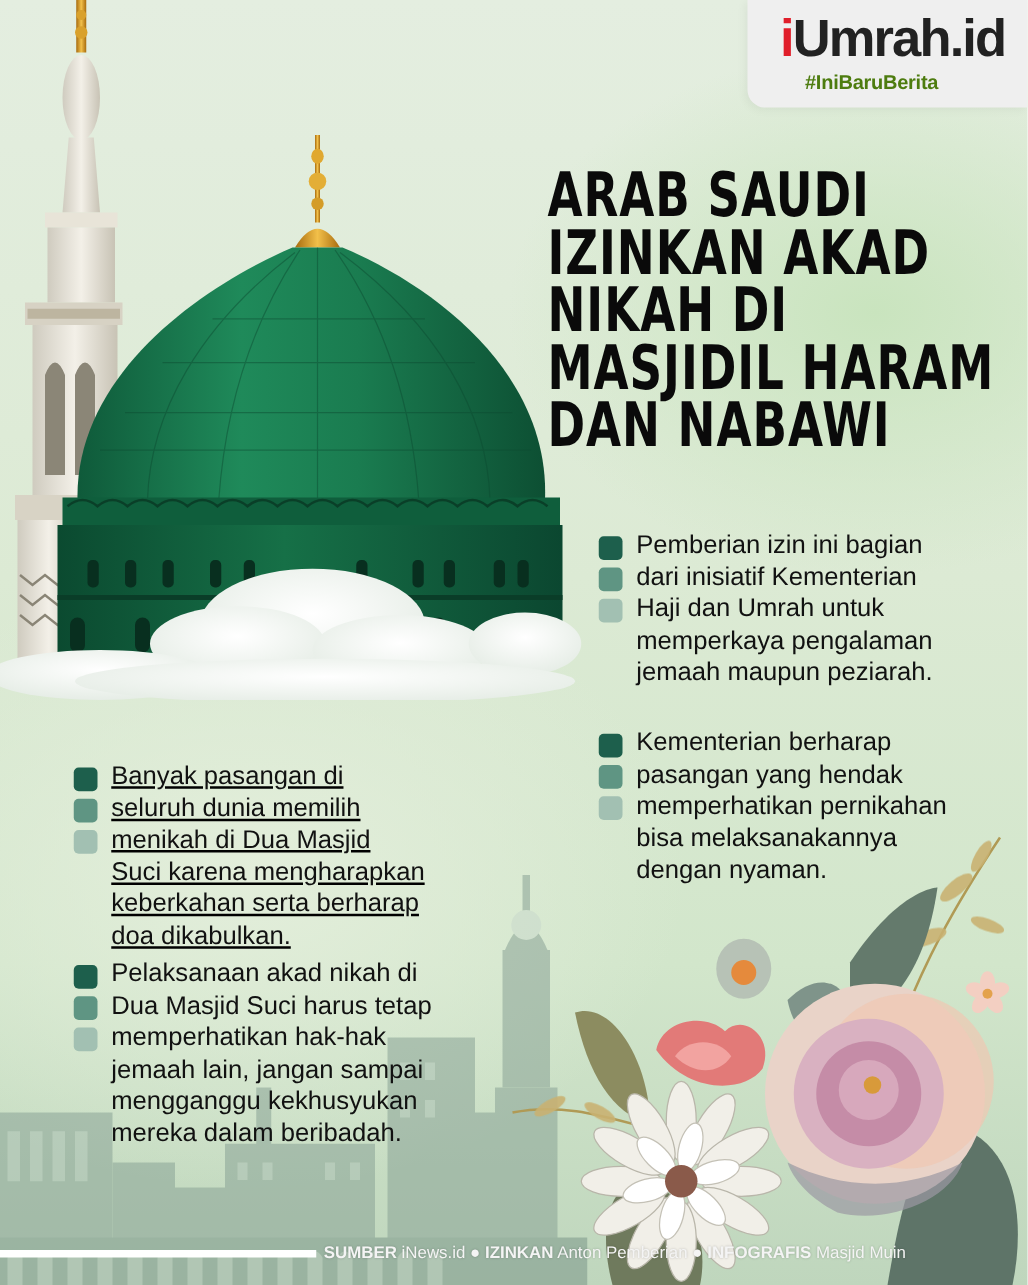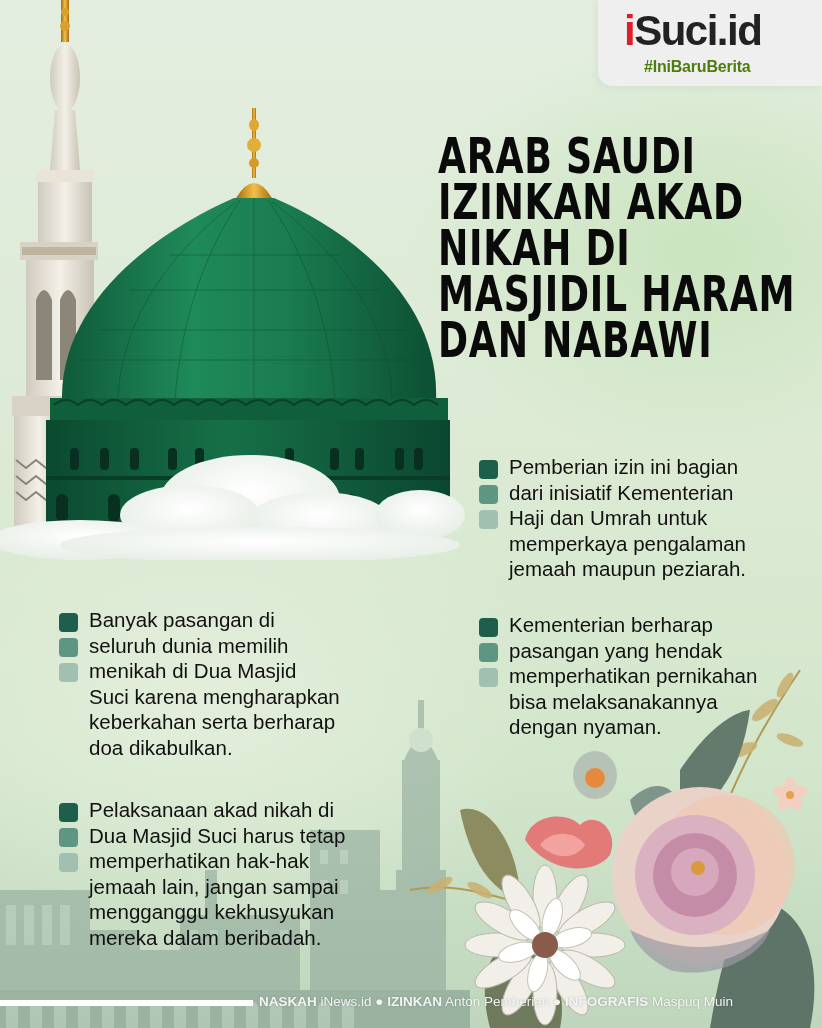--- a/index.html
+++ b/index.html
@@ -43,21 +43,21 @@
   
   .illustration { position:absolute; left:0; top:0; width:470px; height:560px; }
 
   
   .skyline { position:absolute; left:0; top:690px; width:470px; height:338px; opacity:0.55; }
 
   
   .flowers { position:absolute; left:380px; top:650px; width:442px; height:378px; }
 
   
-  .point { position:absolute;margin-top:31px; }
+  .point { position:absolute; }
   .point .marks { position:absolute; left:0; top:6px; width:19px; }
   .point .marks span {
     display:block; width:19px; height:19px; border-radius:4px; margin-bottom:6px;
   }
   .point .text {
     margin-left:30px; font-size:20.5px; line-height:25.5px; color:#111;
     white-space:pre-line;
   }
 
   
@@ -283,21 +283,21 @@
       <ellipse cx="0" cy="-9" rx="6" ry="9" transform="rotate(72)"></ellipse>
       <ellipse cx="0" cy="-9" rx="6" ry="9" transform="rotate(144)"></ellipse>
       <ellipse cx="0" cy="-9" rx="6" ry="9" transform="rotate(216)"></ellipse>
       <ellipse cx="0" cy="-9" rx="6" ry="9" transform="rotate(288)"></ellipse>
     </g>
     <circle r="4" fill="#e3a24c"></circle>
   </g>
 </svg>
 
 <div class="logo-panel"></div>
-<div class="logo-word"><span class="logo-i">i</span><span>Suci.id</span></div>
+<div class="logo-word"><span class="logo-i">i</span><span>Umrah.id</span></div>
 <div class="logo-tag">#IniBaruBerita</div>
 
 <div class="title">
   <div>ARAB SAUDI</div>
   <div>IZINKAN AKAD</div>
   <div>NIKAH DI</div>
   <div>MASJIDIL HARAM</div>
   <div>DAN NABAWI</div>
 </div>
 
@@ -307,21 +307,21 @@
     <span class="m1" style="background: rgb(95, 149, 131);"></span>
     <span class="m2" style="background: rgb(162, 192, 178);"></span>
   </div>
   <div class="text">Pemberian izin ini bagian
 dari inisiatif Kementerian
 Haji dan Umrah untuk
 memperkaya pengalaman
 jemaah maupun peziarah.</div>
 </div>
 
-<div class="point" style="left:59px; top:576px;">
+<div class="point" style="left:59px; top:608px;text-decoration:underline;">
   <div class="marks">
     <span class="m0" style="background: rgb(29, 95, 76);"></span>
     <span class="m1" style="background: rgb(95, 149, 131);"></span>
     <span class="m2" style="background: rgb(162, 192, 178);"></span>
   </div>
   <div class="text">Banyak pasangan di
 seluruh dunia memilih
 menikah di Dua Masjid
 Suci karena mengharapkan
 keberkahan serta berharap
@@ -350,21 +350,21 @@
   <div class="text">Pelaksanaan akad nikah di
 Dua Masjid Suci harus tetap
 memperhatikan hak-hak
 jemaah lain, jangan sampai
 mengganggu kekhusyukan
 mereka dalam beribadah.</div>
 </div>
 
 <div class="footer-line"></div>
 <div class="credits">
-  <b>NASKAH</b>
+  <b>SUMBER</b>
   <span>iNews.id</span>
   <span>●</span>
   <b>IZINKAN</b>
   <span>Anton Pemberian</span>
   <span>●</span>
   <b>INFOGRAFIS</b>
-  <span>Maspuq Muin</span>
+  <span>Masjid Muin</span>
 </div>
 
 </body></html>

